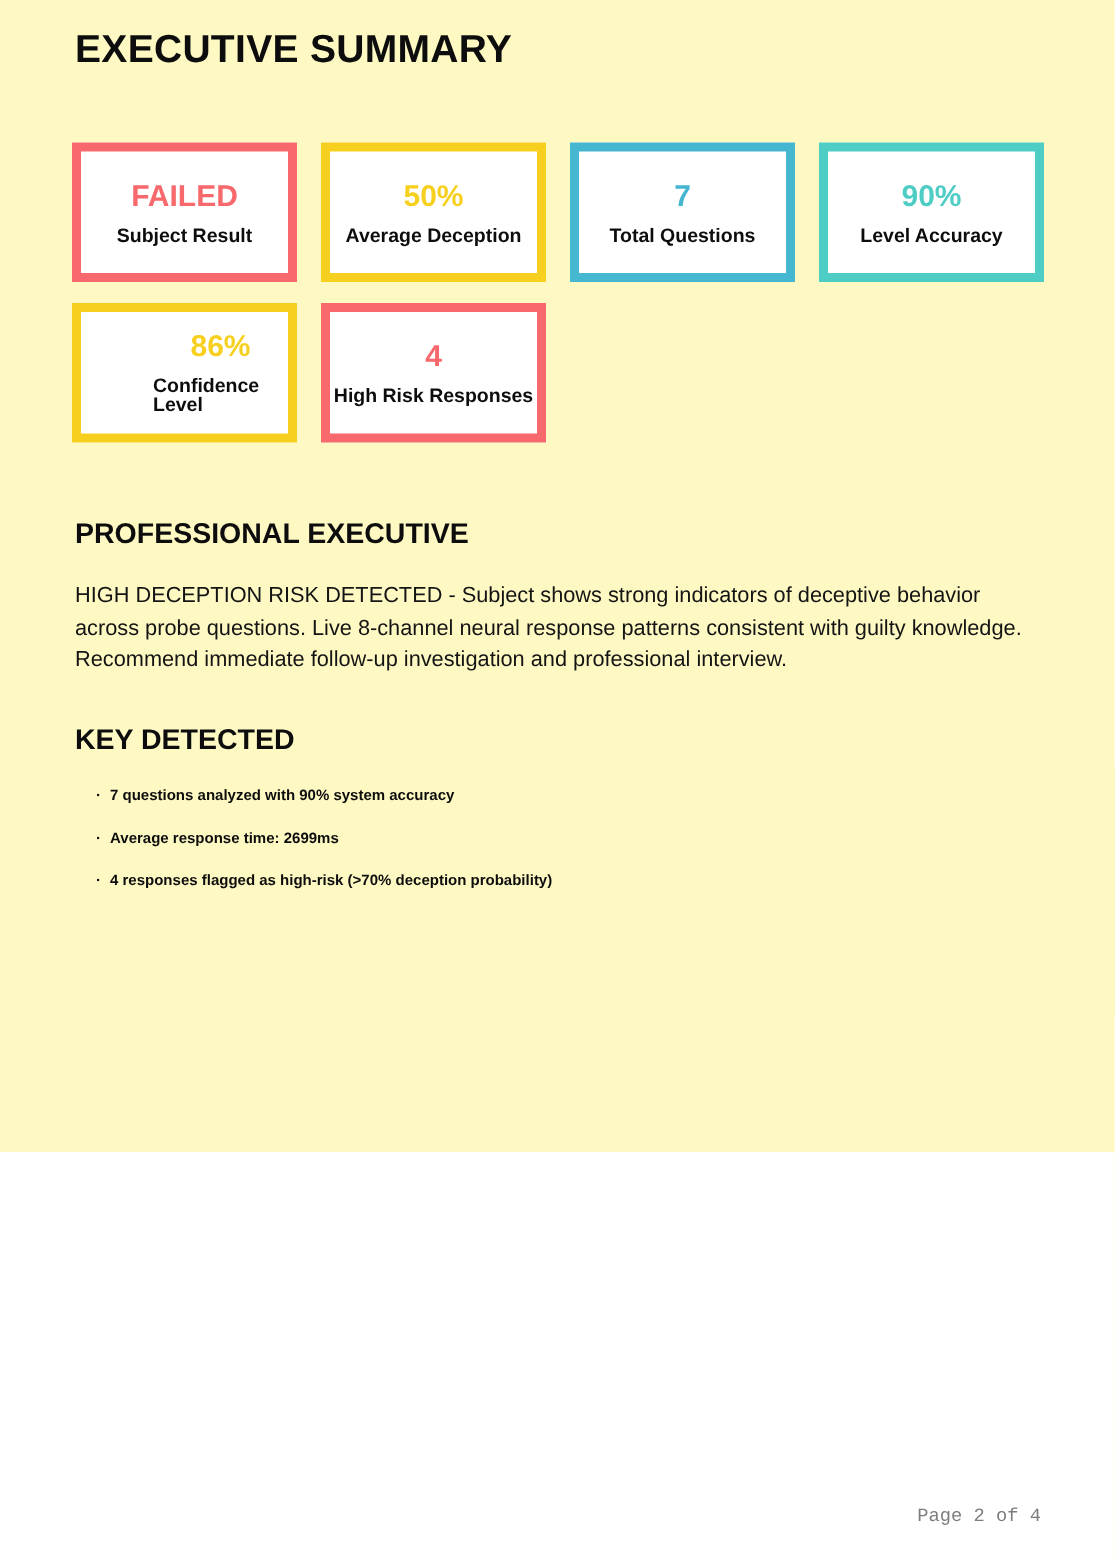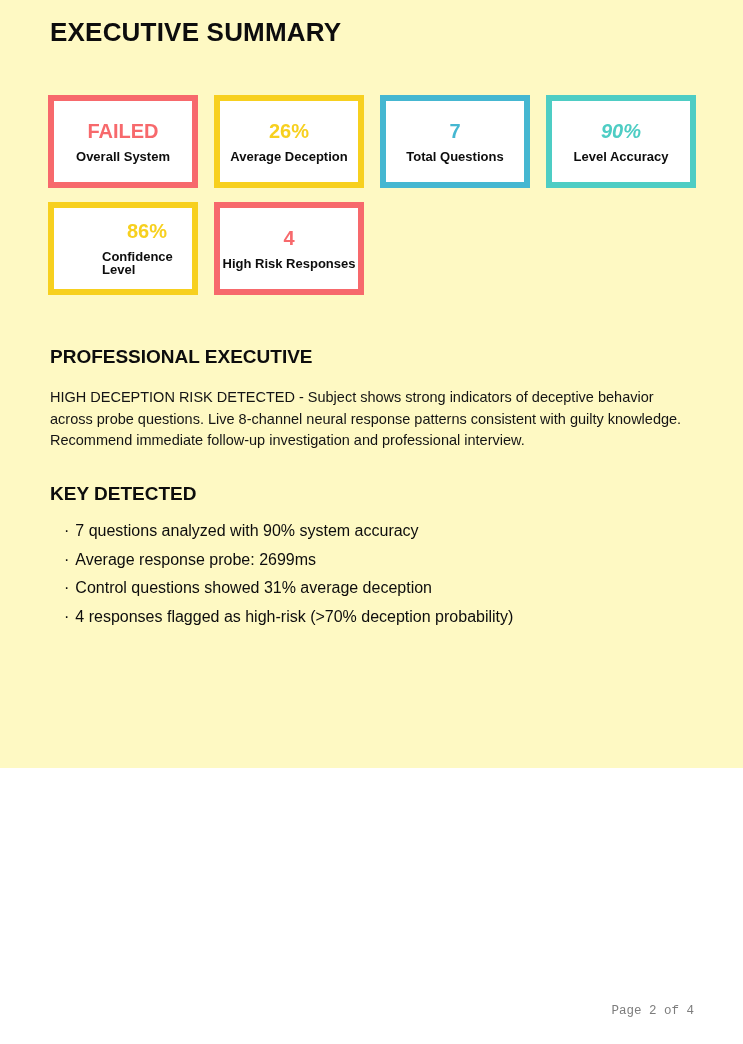--- a/index.html
+++ b/index.html
@@ -69,22 +69,22 @@
     line-height: 21.5px;
     color: #141414;
   }
   .heading-findings { top: 483px; }
   .findings-list {
     position: absolute;
     top: 524px; left: 64px;
     width: 600px;
   }
   .finding-item {
-    font-size: 16px;
-    font-weight: normal;
+    font-size: 10px;
+    font-weight: bold;
     color: #0d0d0d;
     margin-bottom: 14.5px;
     line-height: 14px;
   }
   .finding-item .bullet {
     display: inline-block;
     margin-right: 6px;
   }
   .page-footer {
     position: absolute;
@@ -97,52 +97,51 @@
 </head>
 <body>
 
 <div class="page">
 
   <h1 class="doc-title">EXECUTIVE SUMMARY</h1>
 
   <div class="stats-grid">
       <div class="stat-card" style="border-color: rgb(247, 105, 108);">
         <div class="stat-value" style="color: rgb(247, 105, 108);">FAILED</div>
-        <div class="stat-label">Overall System</div>
+        <div class="stat-label">Subject Result</div>
       </div>
       <div class="stat-card" style="border-color: rgb(247, 208, 31);">
-        <div class="stat-value" style="color: rgb(247, 208, 31);">26%</div>
+        <div class="stat-value" style="color: rgb(247, 208, 31);">50%</div>
         <div class="stat-label">Average Deception</div>
       </div>
       <div class="stat-card" style="border-color: rgb(69, 183, 209);">
         <div class="stat-value" style="color: rgb(69, 183, 209);">7</div>
         <div class="stat-label">Total Questions</div>
       </div>
       <div class="stat-card" style="border-color: rgb(78, 205, 196);">
-        <div class="stat-value" style="color: rgb(78, 205, 196); font-style: italic;">90%</div>
+        <div class="stat-value" style="color: rgb(78, 205, 196);">90%</div>
         <div class="stat-label">Level Accuracy</div>
       </div>
       <div class="stat-card" style="border-color: rgb(247, 208, 31); padding-left: 48px;">
         <div class="stat-value" style="color: rgb(247, 208, 31);">86%</div>
         <div class="stat-label">Confidence Level</div>
       </div>
       <div class="stat-card" style="border-color: rgb(247, 105, 108);">
         <div class="stat-value" style="color: rgb(247, 105, 108);">4</div>
         <div class="stat-label">High Risk Responses</div>
       </div>
     </div>
 
   <h2 class="section-heading heading-assessment">PROFESSIONAL EXECUTIVE</h2>
 
   <p class="assessment-body">HIGH DECEPTION RISK DETECTED - Subject shows strong indicators of deceptive behavior across probe questions. Live 8-channel neural response patterns consistent with guilty knowledge. Recommend immediate follow-up investigation and professional interview.</p>
 
   <h2 class="section-heading heading-findings">KEY DETECTED</h2>
 
   <div class="findings-list">
       <div class="finding-item"><span class="bullet">·</span><span>7 questions analyzed with 90% system accuracy</span></div>
-      <div class="finding-item"><span class="bullet">·</span><span>Average response probe: 2699ms</span></div>
-      <div class="finding-item"><span class="bullet">·</span><span>Control questions showed 31% average deception</span></div>
+      <div class="finding-item"><span class="bullet">·</span><span>Average response time: 2699ms</span></div>
       <div class="finding-item"><span class="bullet">·</span><span>4 responses flagged as high-risk (&gt;70% deception probability)</span></div>
     </div>
 
   <div class="page-footer">Page 2 of 4</div>
 
 </div>
 
 </body></html>

